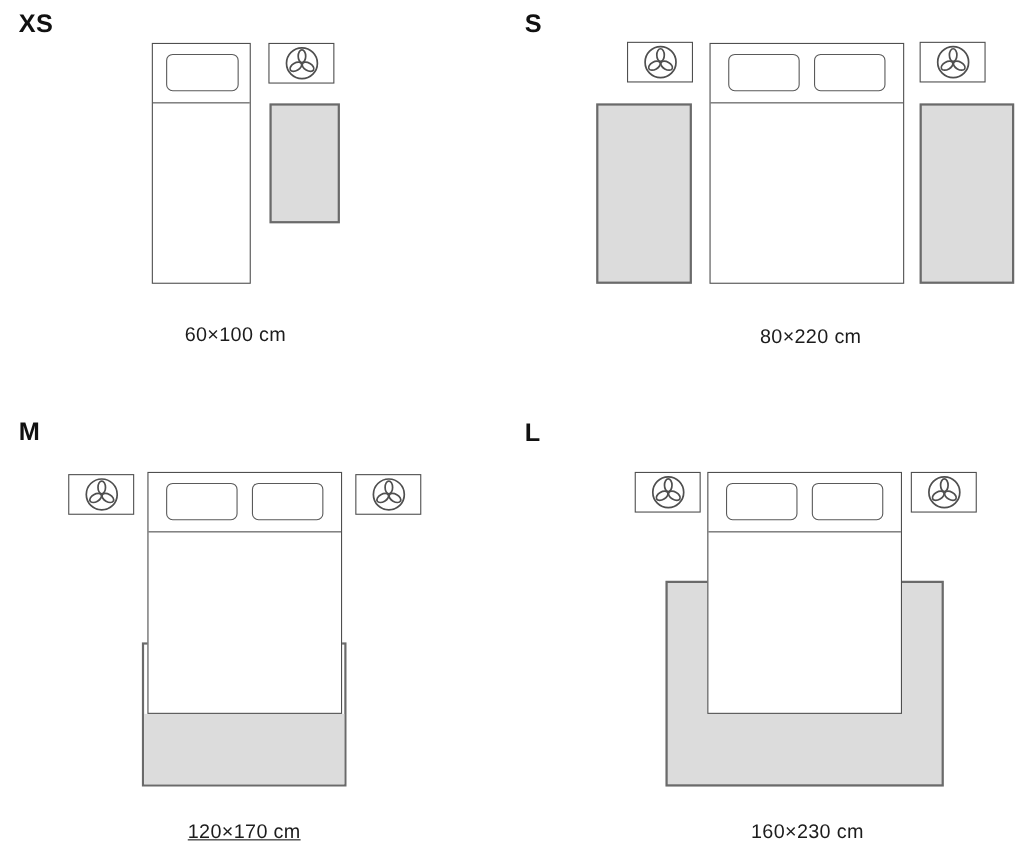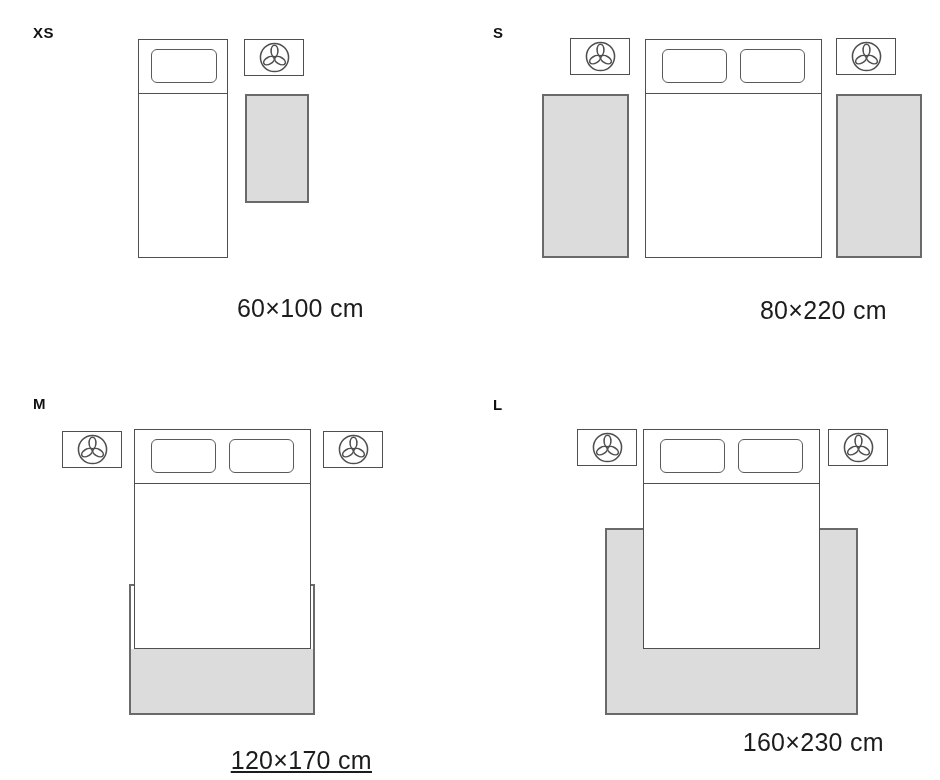--- a/index.html
+++ b/index.html
@@ -15,22 +15,22 @@
     width:940px;height:780px;
     background:var(--background);
     font-family:"Liberation Sans","DejaVu Sans",sans-serif;
     overflow:hidden;
   }
   .canvas *,.canvas{box-sizing:border-box;}
 
   
   .size-label{
     position:absolute;
-    margin:16px;
-    font-size:15px;
+    margin:0;
+    font-size:23px;
     font-weight:700;
     color:#111;
     letter-spacing:.5px;
   }
   .label-xs{left:17px;top:8px;}
   .label-s{left:477px;top:8px;}
   .label-m{left:17px;top:379px;}
   .label-l{left:477px;top:380px;}
 
   
@@ -89,29 +89,29 @@
   .rug-m-fill{
     position:absolute;left:0;right:0;bottom:0;height:64px;
     background:var(--rug-fill);
   }
   .rug-l{left:605px;top:528px;width:253px;height:187px;}
 
   
   .dim-label{
     position:absolute;
     width:300px;
-    text-align:right;
-    font-size:25px;
+    text-align:center;
+    font-size:18px;
     color:var(--text);
     letter-spacing:.3px;
   }
   .dim-xs{left:64px;top:294px;}
   .dim-s{left:587px;top:296px;}
   .dim-m{left:72px;top:746px;text-decoration:underline;}
-  .dim-l{left:584px;top:728px;}
+  .dim-l{left:584px;top:746px;}
 </style>
 </head>
 <body>
 
 <svg width="0" height="0" style="position:absolute" aria-hidden="true">
   <defs>
     <g id="plant-glyph" fill="none" stroke="#4f4f4f" stroke-width="1.5">
       <circle cx="15" cy="15" r="13.6"></circle>
       <ellipse cx="15" cy="8.8" rx="3.3" ry="5.6"></ellipse>
       <ellipse cx="15" cy="8.8" rx="3.3" ry="5.6" transform="rotate(120 15 15)"></ellipse>

